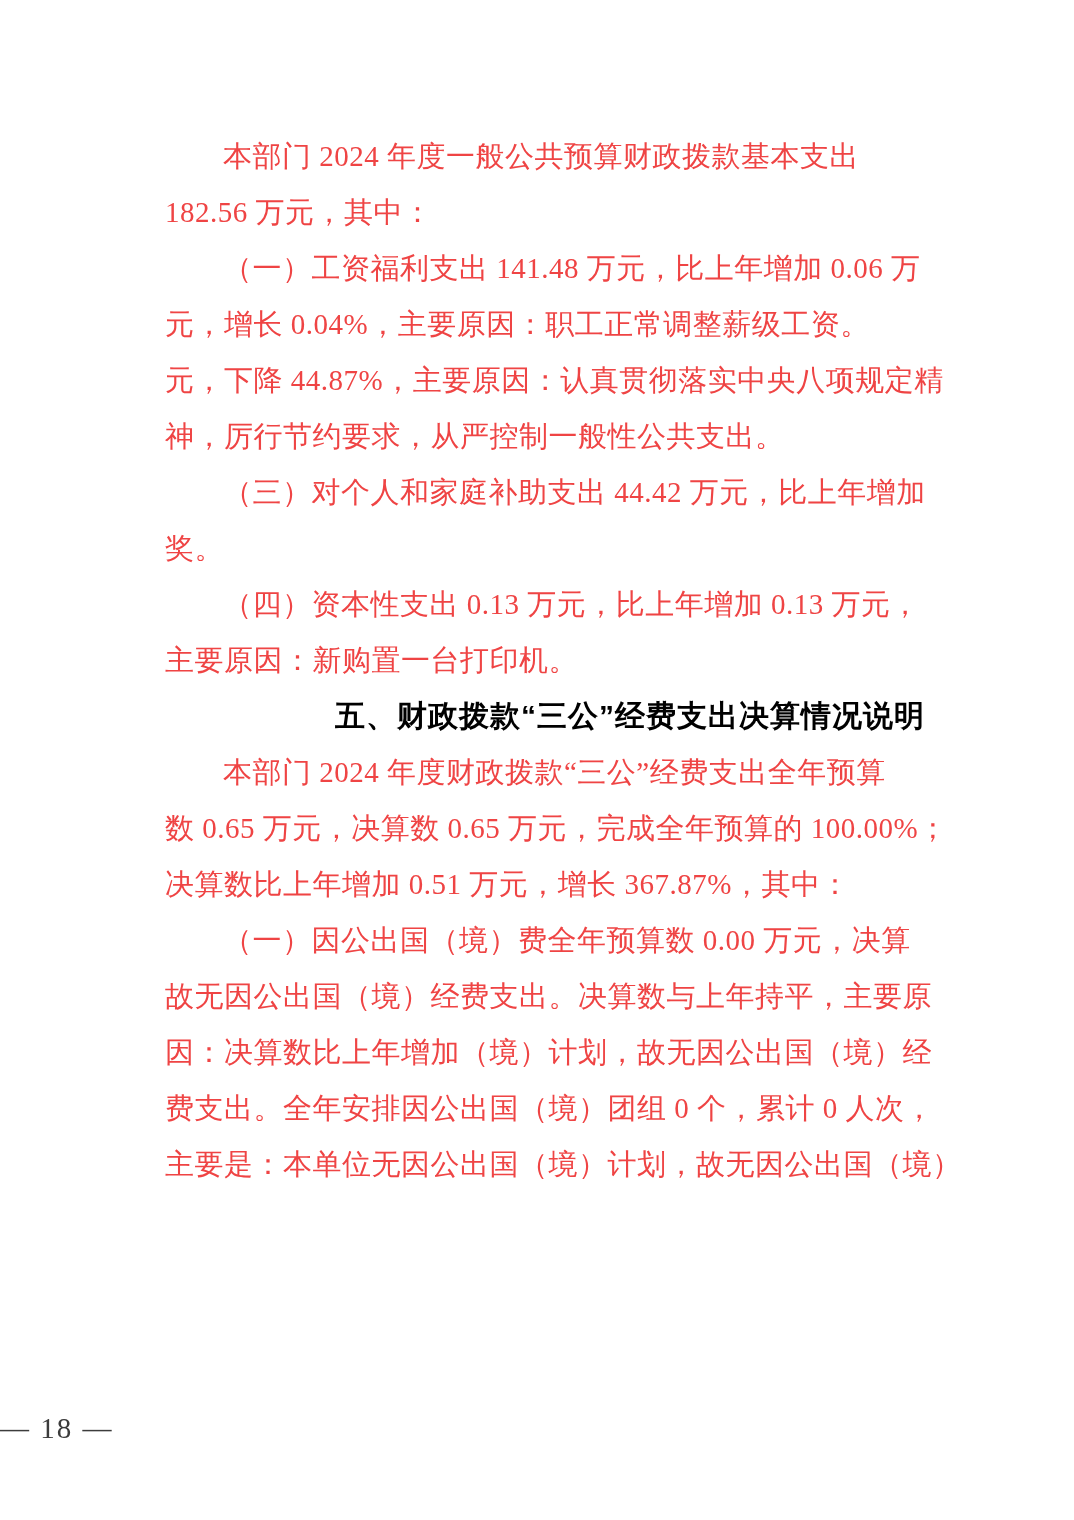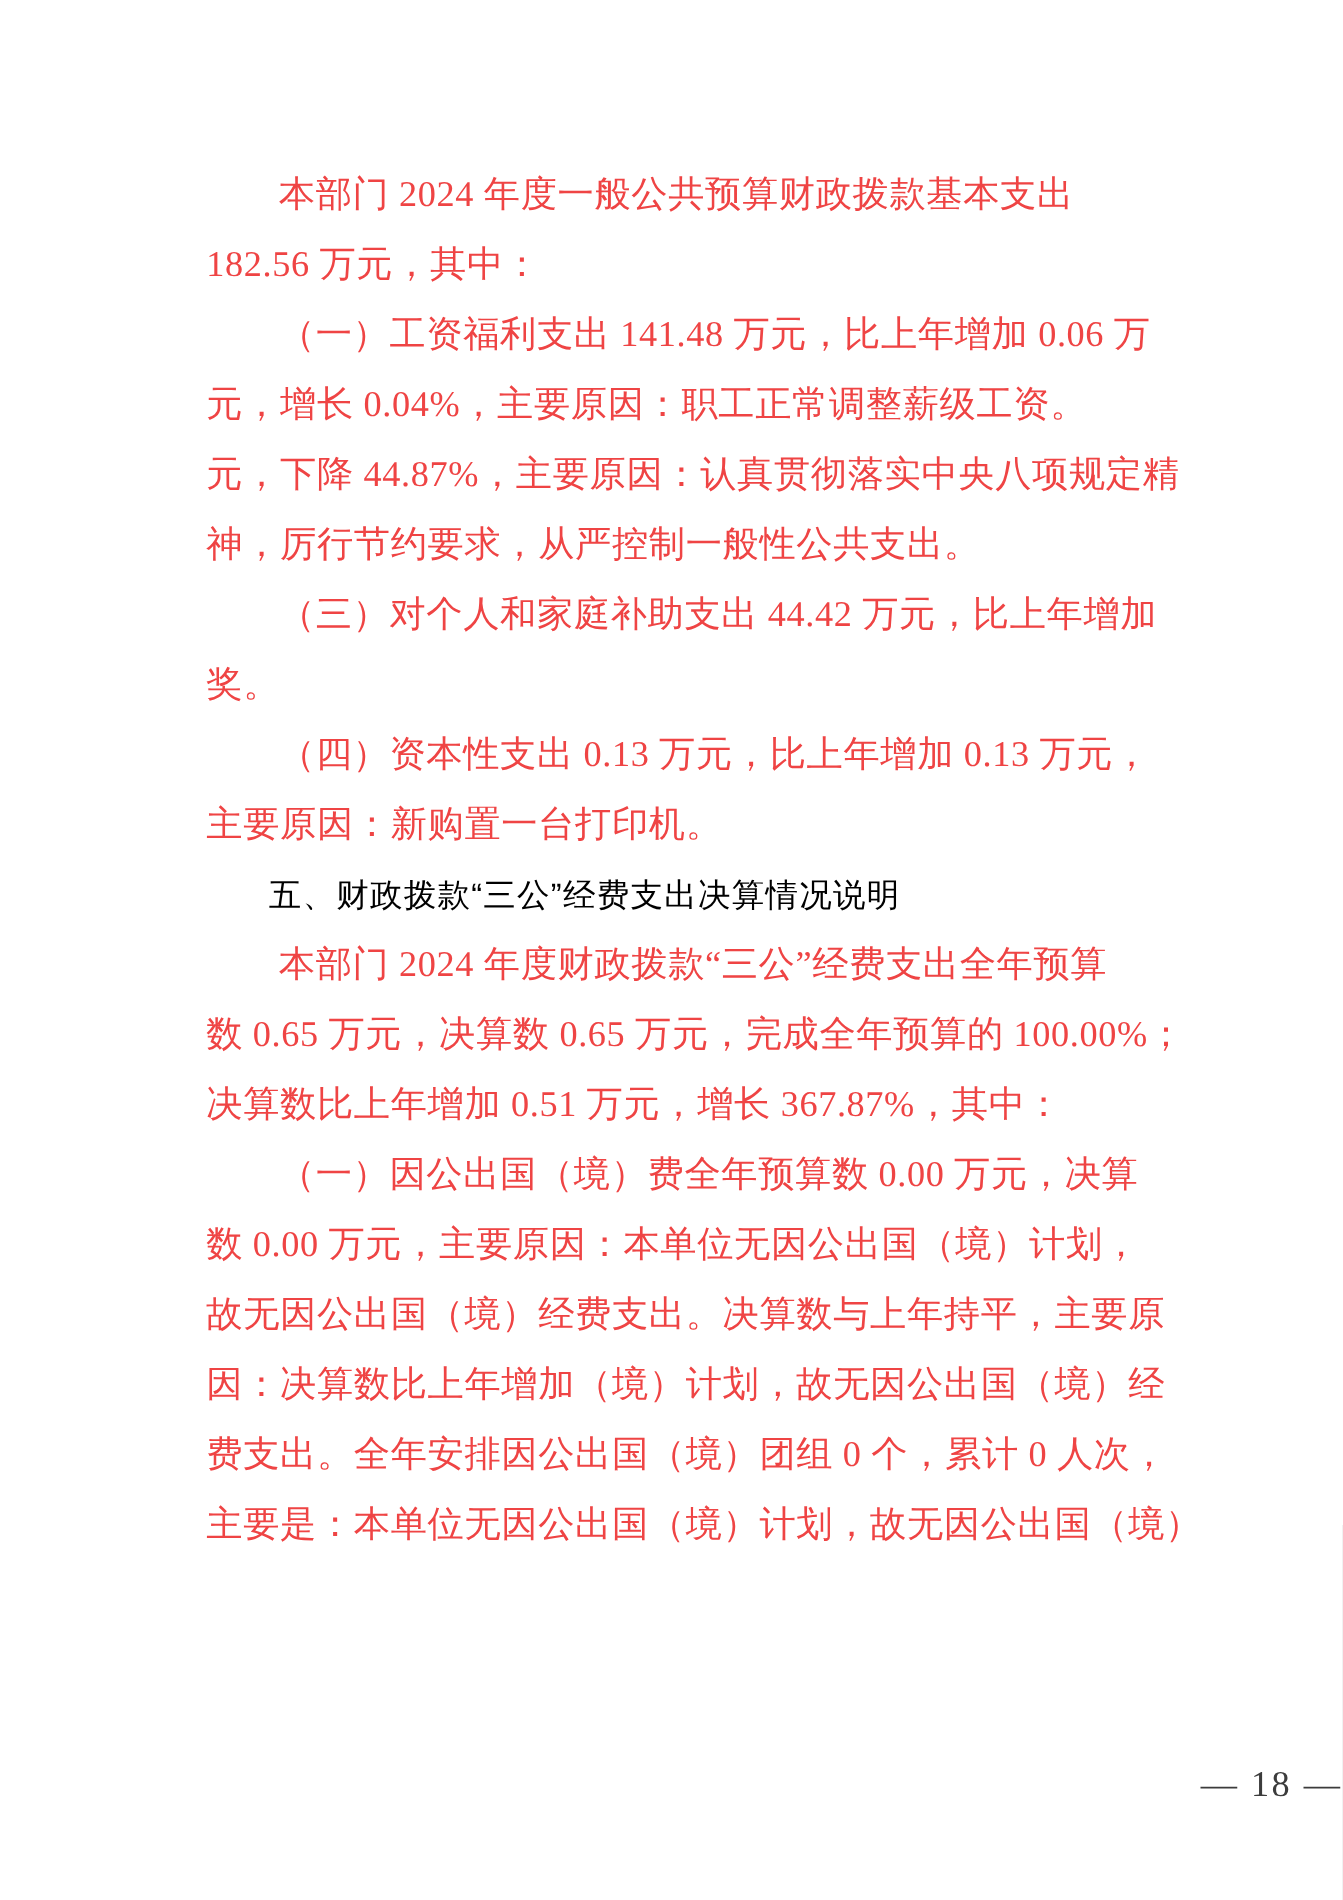--- a/index.html
+++ b/index.html
@@ -27,37 +27,37 @@
     height: 56px;
     color: #ef4444;
     white-space: nowrap;
     letter-spacing: 0.5px;
   }
   .line.ind {
     text-indent: 58px;
   }
   .line.heading {
     font-family: "Liberation Sans", "DejaVu Sans", sans-serif;
-    font-weight: 400;
-    font-size: 26px;
+    font-weight: 700;
+    font-size: 30px;
     color: #000000;
     text-indent: 50px;
     letter-spacing: 1px;
+    text-align: right;
   }
   .footer {
     position: absolute;
     left: 0;
     right: 0;
     top: 1400px;
-    text-align: right;
+    text-align: left;
     font-size: 29px;
     line-height: 56px;
     color: #3c3c3c;
     letter-spacing: 2px;
-    margin-left: 19px;
   }
 </style>
 </head>
 <body>
 
 <div class="page">
   <div class="content">
 
     <div class="line ind">本部门 2024 年度一般公共预算财政拨款基本支出</div>
     <div class="line">182.56 万元，其中：</div>
@@ -69,21 +69,20 @@
     <div class="line">奖。</div>
     <div class="line ind">（四）资本性支出 0.13 万元，比上年增加 0.13 万元，</div>
     <div class="line">主要原因：新购置一台打印机。</div>
 
     <div class="line heading">五、财政拨款“三公”经费支出决算情况说明</div>
 
     <div class="line ind">本部门 2024 年度财政拨款“三公”经费支出全年预算</div>
     <div class="line">数 0.65 万元，决算数 0.65 万元，完成全年预算的 100.00%；</div>
     <div class="line">决算数比上年增加 0.51 万元，增长 367.87%，其中：</div>
     <div class="line ind">（一）因公出国（境）费全年预算数 0.00 万元，决算</div>
-    <div class="line">数 0.00 万元，主要原因：本单位无因公出国（境）计划，</div>
     <div class="line">故无因公出国（境）经费支出。决算数与上年持平，主要原</div>
     <div class="line">因：决算数比上年增加（境）计划，故无因公出国（境）经</div>
     <div class="line">费支出。全年安排因公出国（境）团组 0 个，累计 0 人次，</div>
     <div class="line">主要是：本单位无因公出国（境）计划，故无因公出国（境）</div>
 
   </div>
 
   <div class="footer">— 18 —</div>
 </div>
 

